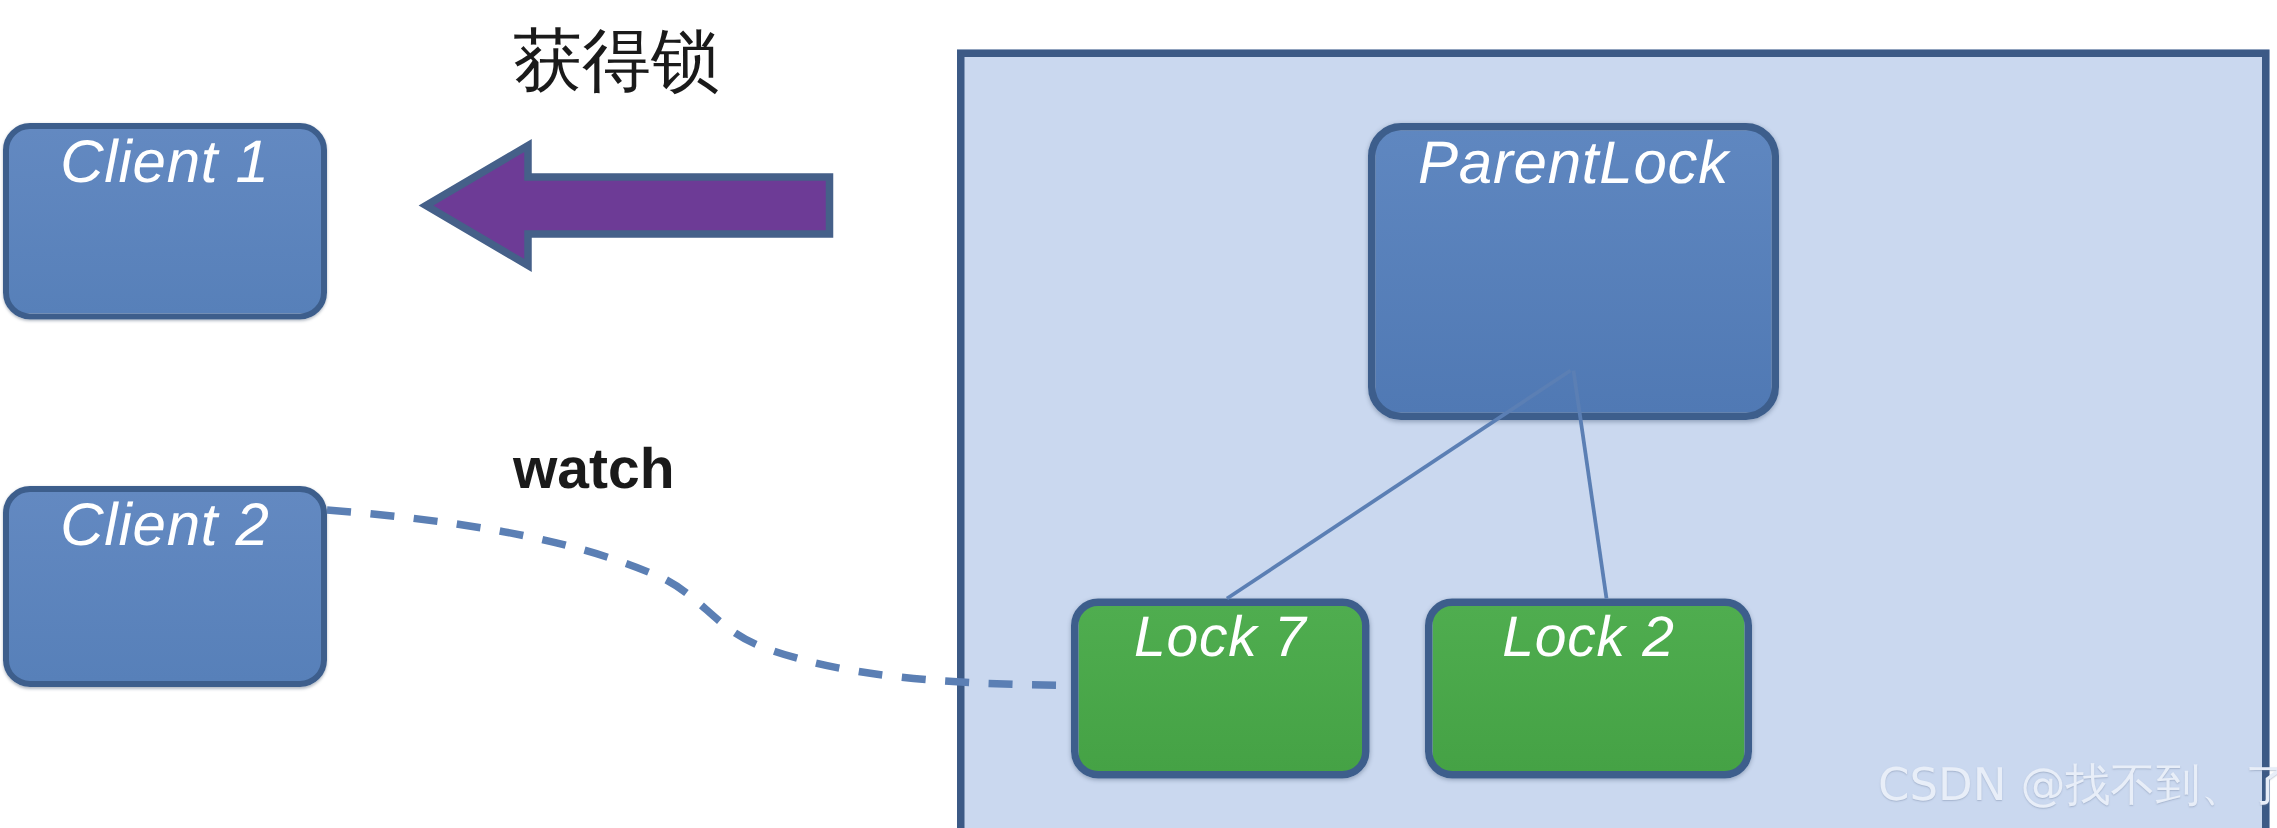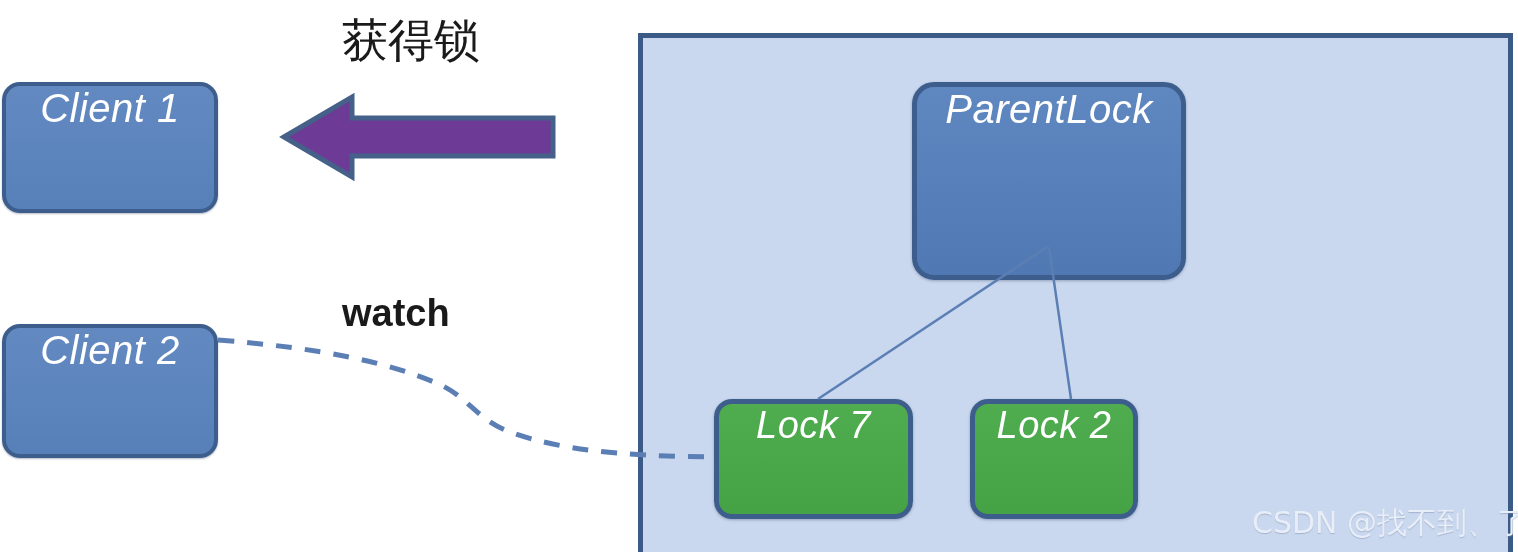--- a/index.html
+++ b/index.html
@@ -114,21 +114,21 @@
   </svg>
 
   <div class="node parent-node" style="left:912px; top:82px; width:274px; height:198px;">
     <span>ParentLock</span>
   </div>
 
   <div class="node lock-node" style="left:714px; top:399px; width:199px; height:120px;">
     <span>Lock 7</span>
   </div>
 
-  <div class="node lock-node" style="left:970px; top:399px; width:168px; height:120px;">
+  <div class="node lock-node" style="left:950px; top:399px; width:218px; height:120px;">
     <span>Lock 2</span>
   </div>
 
   <div id="watermark" style="left:1252px; top:503px;">CSDN @找不到、了</div>
 
   <div class="node client-node" style="left:2px; top:82px; width:216px; height:131px;">
     <span>Client 1</span>
   </div>
 
   <div class="node client-node" style="left:2px; top:276px; width:216px; height:134px;margin-top:48px;">

